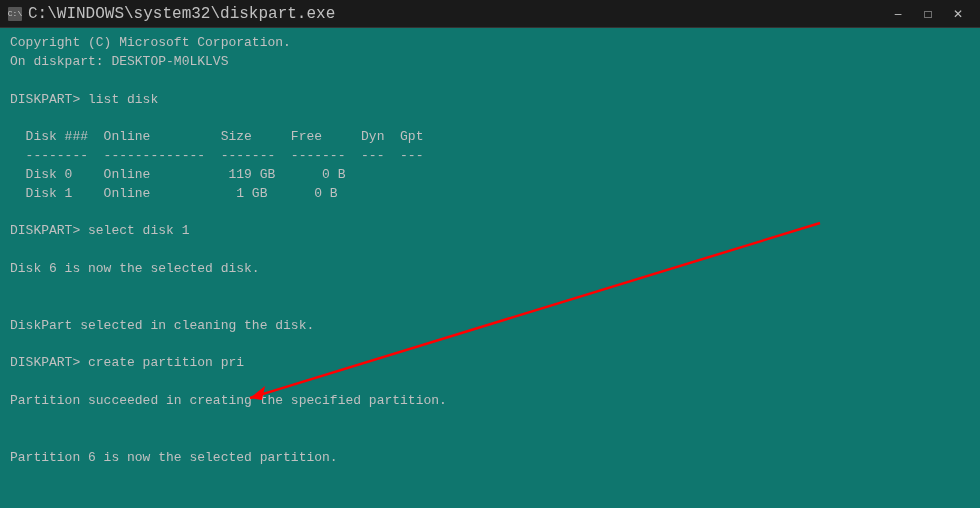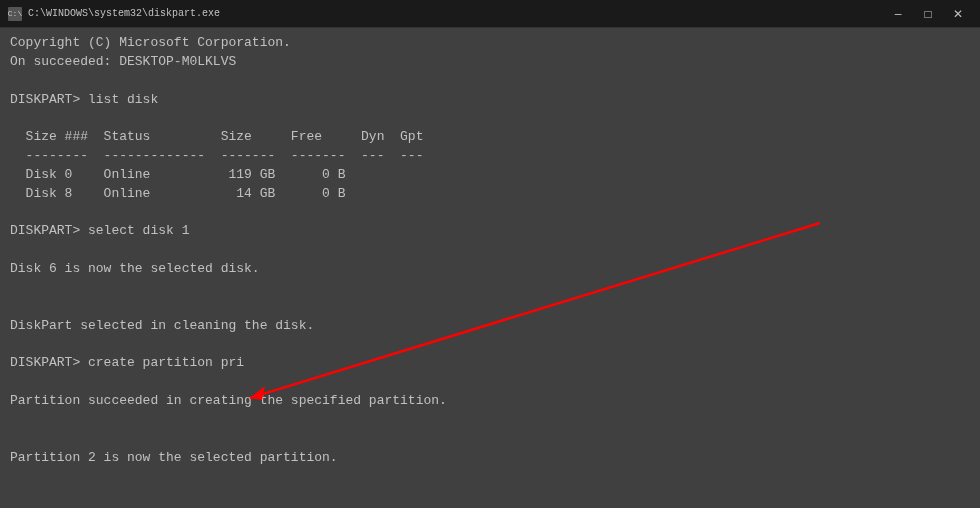--- a/index.html
+++ b/index.html
@@ -37,21 +37,21 @@
       border-radius: 1px;
       display: flex;
       align-items: center;
       justify-content: center;
       font-size: 9px;
       color: #ccc;
     }
 
     .title-bar-title {
       color: #c0c0c0;
-      font-size: 10px;
+      font-size: 16px;
     }
 
     .title-bar-controls {
       display: flex;
       gap: 2px;
     }
 
     .ctrl-btn {
       width: 28px;
       height: 22px;
@@ -59,21 +59,21 @@
       border: none;
       color: #c0c0c0;
       font-size: 12px;
       cursor: pointer;
       display: flex;
       align-items: center;
       justify-content: center;
     }
 
     .console {
-      background: #404040;
+      background: #0f766e;
       padding: 6px 10px;
       height: calc(508px - 28px);
       overflow: hidden;
       position: relative;
       line-height: 1.45;
     }
 
     .line {
       white-space: pre;
       color: #c0c0c0;
@@ -102,42 +102,42 @@
   <div class="title-bar-controls">
     <button class="ctrl-btn">–</button>
     <button class="ctrl-btn">□</button>
     <button class="ctrl-btn close">✕</button>
   </div>
 </div>
 
 <div class="console">
   <div id="console-lines">
       <div class="line">Copyright (C) Microsoft Corporation.</div>
-      <div class="line">On succeeded: DESKTOP-M0LKLVS</div>
+      <div class="line">On diskpart: DESKTOP-M0LKLVS</div>
       <div class="line">&nbsp;</div>
       <div class="line">DISKPART&gt; list disk</div>
       <div class="line">&nbsp;</div>
-      <div class="line">  Size ###  Status         Size     Free     Dyn  Gpt</div>
+      <div class="line">  Disk ###  Online         Size     Free     Dyn  Gpt</div>
       <div class="line">  --------  -------------  -------  -------  ---  ---</div>
       <div class="line">  Disk 0    Online          119 GB      0 B</div>
-      <div class="line">  Disk 8    Online           14 GB      0 B</div>
+      <div class="line">  Disk 1    Online           1 GB      0 B</div>
       <div class="line">&nbsp;</div>
       <div class="line">DISKPART&gt; select disk 1</div>
       <div class="line">&nbsp;</div>
       <div class="line">Disk 6 is now the selected disk.</div>
       <div class="line">&nbsp;</div>
       <div class="line">&nbsp;</div>
       <div class="line">DiskPart selected in cleaning the disk.</div>
       <div class="line">&nbsp;</div>
       <div class="line">DISKPART&gt; create partition pri</div>
       <div class="line">&nbsp;</div>
       <div class="line">Partition succeeded in creating the specified partition.</div>
       <div class="line">&nbsp;</div>
       <div class="line">&nbsp;</div>
-      <div class="line">Partition 2 is now the selected partition.</div>
+      <div class="line">Partition 6 is now the selected partition.</div>
       <div class="line">&nbsp;</div>
     </div>
 
   <svg class="arrow-overlay" viewBox="0 0 960 480" xmlns="http://www.w3.org/2000/svg">
 
     <line x1="810" y1="195" x2="240" y2="370" stroke="red" stroke-width="2.5"></line>
 
     <polygon points="240,370 255,358 252,372" fill="red"></polygon>
   </svg>
 </div>

